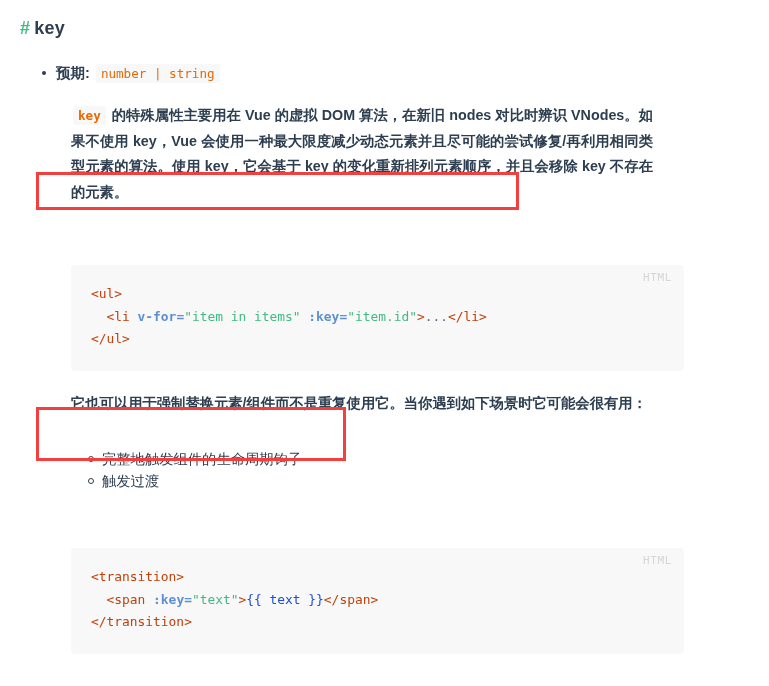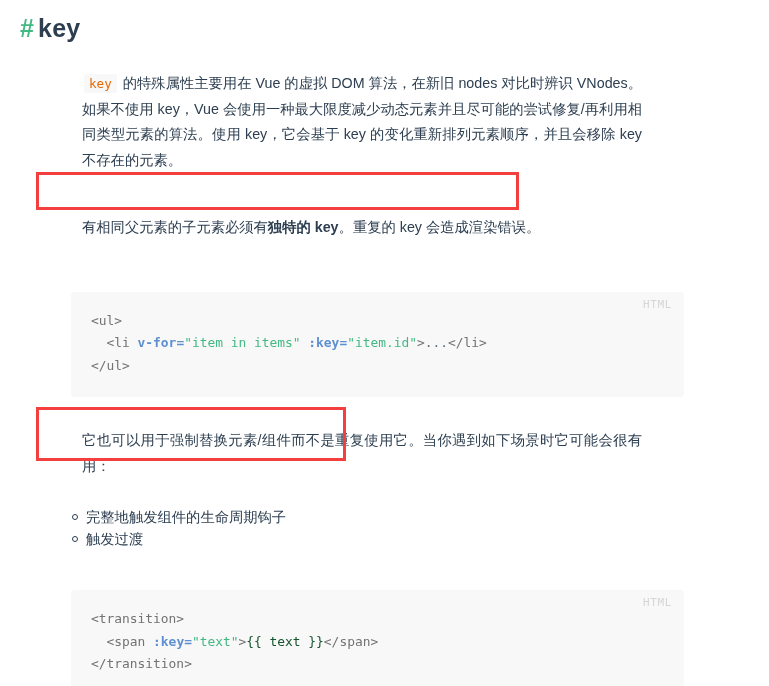--- a/index.html
+++ b/index.html
@@ -18,21 +18,21 @@
   }
 
   .page {
     padding: 10px 16px 0 16px;
     box-sizing: border-box;
     width: 769px;
   }
 
   
   .h-title {
-    font-size: 25px;
+    font-size: 18px;
     font-weight: bold;
     line-height: 28px;
     margin: 4px 0 0 4px;
     color: #2c3e50;
     letter-spacing: .2px;
   }
   .h-anchor {
     color: #42b983;
     font-weight: bold;
     margin-right: 4px;
@@ -61,25 +61,26 @@
   }
   .strong-label { font-weight: bold; }
 
   
   .body-block {
     padding-left: 55px;
     padding-right: 100px;
     box-sizing: border-box;
   }
   p.para {
-    margin: 11px;
+    margin: 0;
     font-size: 14.3px;
     line-height: 25.5px;
     color: #2c3e50;
     text-align: justify;
+    font-weight: bold;
   }
   .gap-1 { height: 18px; }
   .gap-2 { height: 20px; }
   .gap-3 { height: 16px; }
 
   
   code.inline {
     font-family: "DejaVu Sans Mono", "Liberation Mono", monospace;
     font-size: 12.6px;
     color: #e96900;
@@ -120,30 +121,30 @@
     text-align: right;
   }
   pre.code {
     margin: 0;
     font-family: "DejaVu Sans Mono", "Liberation Mono", monospace;
     font-size: 12.9px;
     line-height: 22.5px;
     color: #5c6b77;
     white-space: pre;
   }
-  .tok-tag   { color: #737373; }
+  .tok-tag   { color: #c2410c; }
   .tok-attr  { color: #5e90d1; font-weight: bold; }
   .tok-str   { color: #42b983; }
-  .tok-punc  { color: #14532d; }
+  .tok-punc  { color: #1d4ed8; }
   .tok-plain { color: #5c6b77; }
 
   
   ul.lvl2 {
     list-style: none;
-    margin: 0;
+    margin: 16px;
     padding: 0 0 0 70px;
   }
   ul.lvl2 > li {
     position: relative;
     font-size: 14.3px;
     line-height: 22px;
     color: #2c3e50;
   }
   ul.lvl2 > li::before {
     content: "";
@@ -159,32 +160,35 @@
 </style>
 </head>
 <body>
 
 <div class="page">
 
   <h1 class="h-title">
     <span class="h-anchor">#</span><span>key</span>
   </h1>
 
+  <ul class="lvl1">
+    <li>
+      <span class="strong-label">预期:</span>
+      <code class="inline">number | string</code>
+    </li>
+  </ul>
 
   <div class="gap-1"></div>
 
   <div class="body-block">
     <p class="para"><code class="inline">key</code><span> 的特殊属性主要用在 Vue 的虚拟 DOM 算法，在新旧 nodes 对比时辨识 VNodes。如果不使用 key，Vue 会使用一种最大限度减少动态元素并且尽可能的尝试修复/再利用相同类型元素的算法。使用 key，它会基于 key 的变化重新排列元素顺序，并且会移除 key 不存在的元素。</span></p>
   </div>
 
   <div class="gap-2"></div>
 
-  <div class="body-block">
-    <p class="para"><span>有相同父元素的子元素必须有</span><strong>独特的 key</strong><span>。重复的 key 会造成渲染错误。</span></p>
-  </div>
 
   <div class="gap-2"></div>
 
 
   <div class="gap-2"></div>
 
   <div class="codeblock">
     <span class="code-lang">HTML</span>
     <pre class="code"><span class="tok-tag">&lt;ul&gt;</span>
 <span class="tok-tag">  &lt;li </span><span class="tok-attr">v-for=</span><span class="tok-str">"item in items"</span><span class="tok-attr"> :key=</span><span class="tok-str">"item.id"</span><span class="tok-tag">&gt;</span><span class="tok-plain">...</span><span class="tok-tag">&lt;/li&gt;</span>

